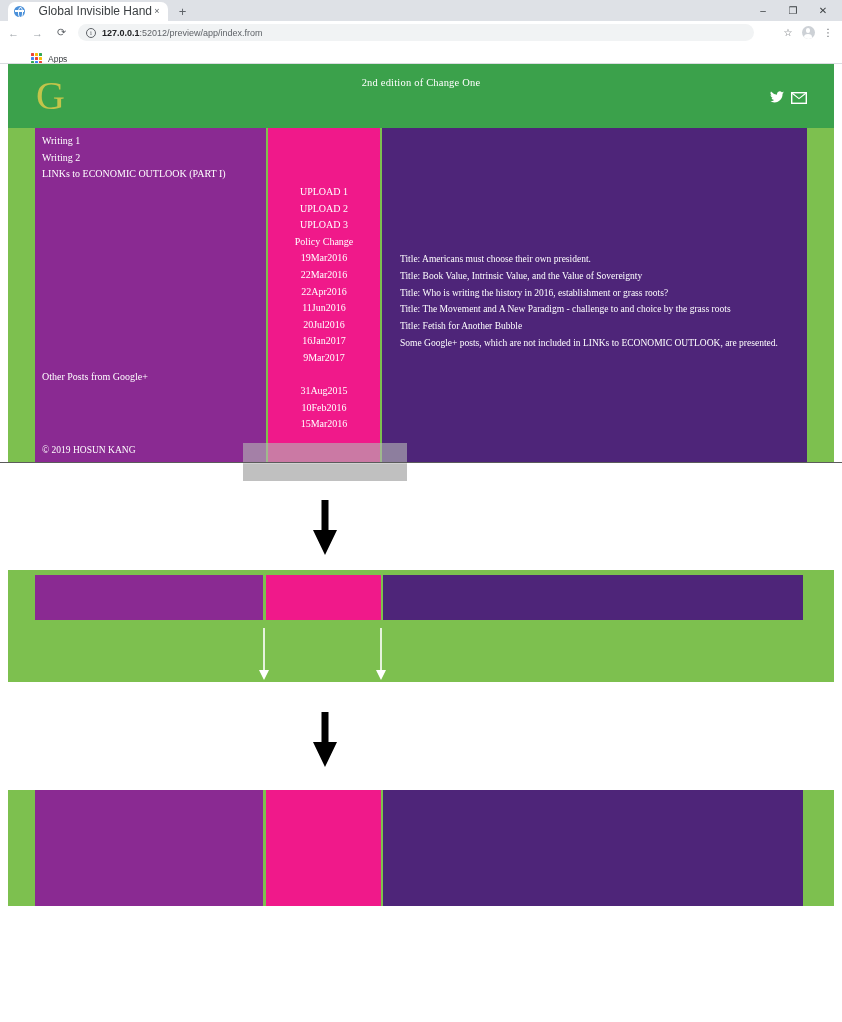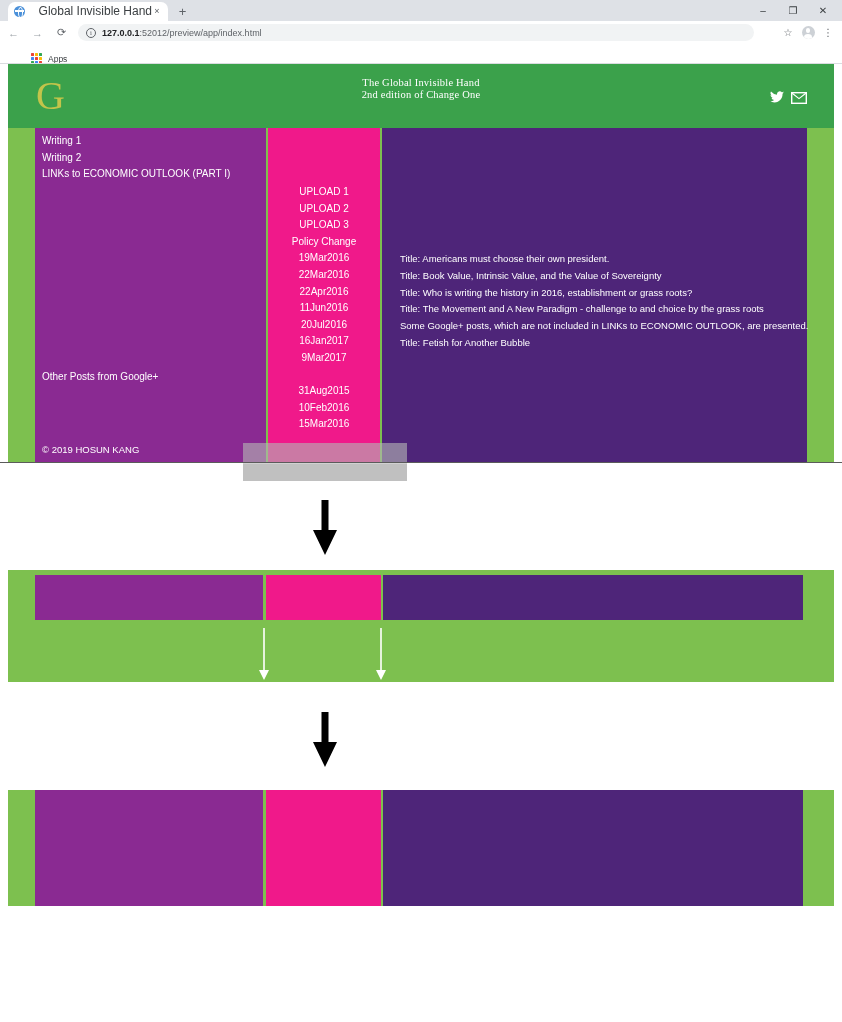--- a/index.html
+++ b/index.html
@@ -151,21 +151,21 @@
   }
   .col {
     position: absolute; top: 0; height: 334px;
   }
   .col-left   { left: 27px;  width: 231px; background: #8a2a92; }
   .col-mid    { left: 260px; width: 112px; background: #f0198a; }
   .col-right  { left: 374px; width: 425px; background: #4e2579; }
 
   .col-text {
     position: absolute; color: #ffffff;
-    font-family: Liberation Sans, sans-serif; font-size: 10px;
+    font-family: Liberation Serif, serif; font-size: 10px;
     line-height: 16.6px; white-space: nowrap;
   }
   .left-links  { left: 7px;  top: 5px; }
   .left-other  { left: 7px;  top: 241px; }
   .left-copy   { left: 7px;  top: 314px; font-size: 9.5px; }
   .mid-list {
     left: 0; top: 56px; width: 112px; text-align: center;
   }
   .mid-list .gap { display: block; height: 16.6px; }
   .right-list  { left: 18px; top: 123px; font-size: 9.5px; line-height: 16.8px; }
@@ -231,21 +231,21 @@
       <div class="win-btn">✕</div>
     </div>
   </div>
 
   <div class="toolbar">
     <div class="nav-btn">←</div>
     <div class="nav-btn">→</div>
     <div class="nav-btn active">⟳</div>
     <div class="omnibox">
       <span class="info-icon">i</span>
-      <span class="url"><b>127.0.0.1</b><span>:52012/preview/app/index.html</span></span>
+      <span class="url"><b>127.0.0.1</b><span>:52012/preview/app/index.from</span></span>
     </div>
     <div class="tb-right">
       <div class="tb-icon">☆</div>
       <div class="tb-icon">
         <span class="avatar-icon"></span>
       </div>
       <div class="tb-icon">⋮</div>
     </div>
   </div>
 
@@ -266,21 +266,20 @@
     </div>
   </div>
   <div class="chrome-sep"></div>
 </div>
 
 <div class="panel1">
 
   <div class="site-header">
     <div class="logo-g">G</div>
     <div class="site-title">
-      <div>The Global Invisible Hand</div>
       <div>2nd edition of Change One</div>
     </div>
     <div class="social-icons">
       <span>
         <svg class="tw-icon" viewBox="0 0 24 22">
             <path fill="#ffffff" d="M24 2.6c-.9.4-1.8.7-2.8.8 1-.6 1.8-1.6 2.2-2.7-1 .6-2 1-3.1 1.2A4.9 4.9 0 0 0 11.9 5c0 .4 0 .8.1 1.1A13.9 13.9 0 0 1 1.7.9 4.9 4.9 0 0 0 3.2 7.4c-.8 0-1.6-.2-2.2-.6v.1c0 2.3 1.7 4.3 3.9 4.7-.4.1-.8.2-1.3.2-.3 0-.6 0-.9-.1.6 1.9 2.4 3.3 4.5 3.4A9.9 9.9 0 0 1 0 17.2a14 14 0 0 0 7.5 2.2c9.1 0 14-7.5 14-14v-.7c1-.7 1.8-1.6 2.5-2.1z"></path>
           </svg>
       </span>
       <span>
         <svg width="16" height="12" viewBox="0 0 16 12">
@@ -322,22 +321,22 @@
         <div>15Mar2016</div>
       </div>
     </div>
 
     <div class="col col-right">
       <div class="col-text right-list">
         <div>Title: Americans must choose their own president.</div>
         <div>Title: Book Value, Intrinsic Value, and the Value of Sovereignty</div>
         <div>Title: Who is writing the history in 2016, establishment or grass roots?</div>
         <div>Title: The Movement and A New Paradigm - challenge to and choice by the grass roots</div>
+        <div>Title: Fetish for Another Bubble</div>
         <div>Some Google+ posts, which are not included in LINKs to ECONOMIC OUTLOOK, are presented.</div>
-        <div>Title: Fetish for Another Bubble</div>
       </div>
     </div>
 
   </div>
 
   <div class="scroll-overlay"></div>
   <div class="scroll-overlay2"></div>
   <div class="page-bottom-line"></div>
 </div>
 

